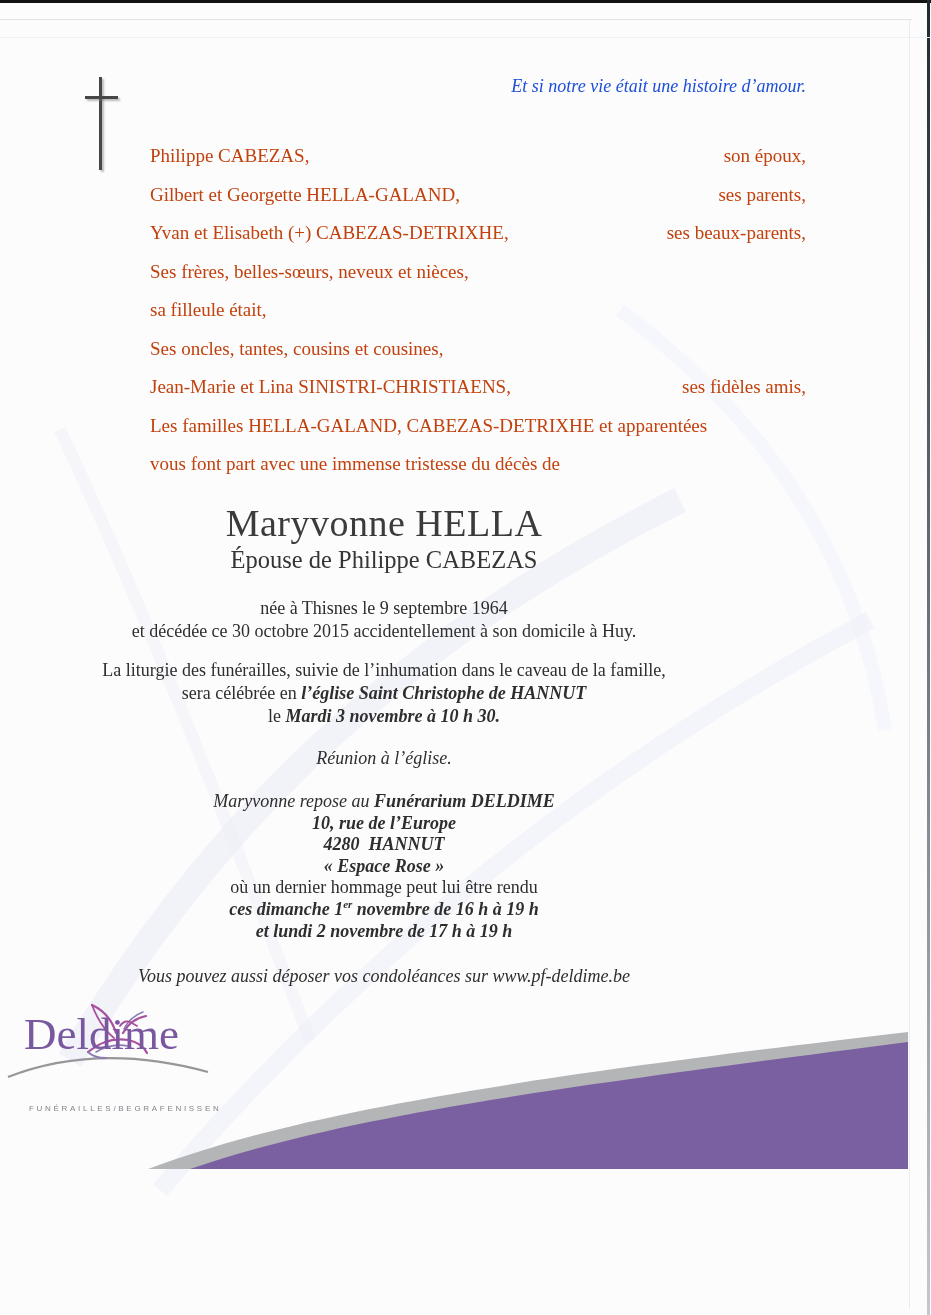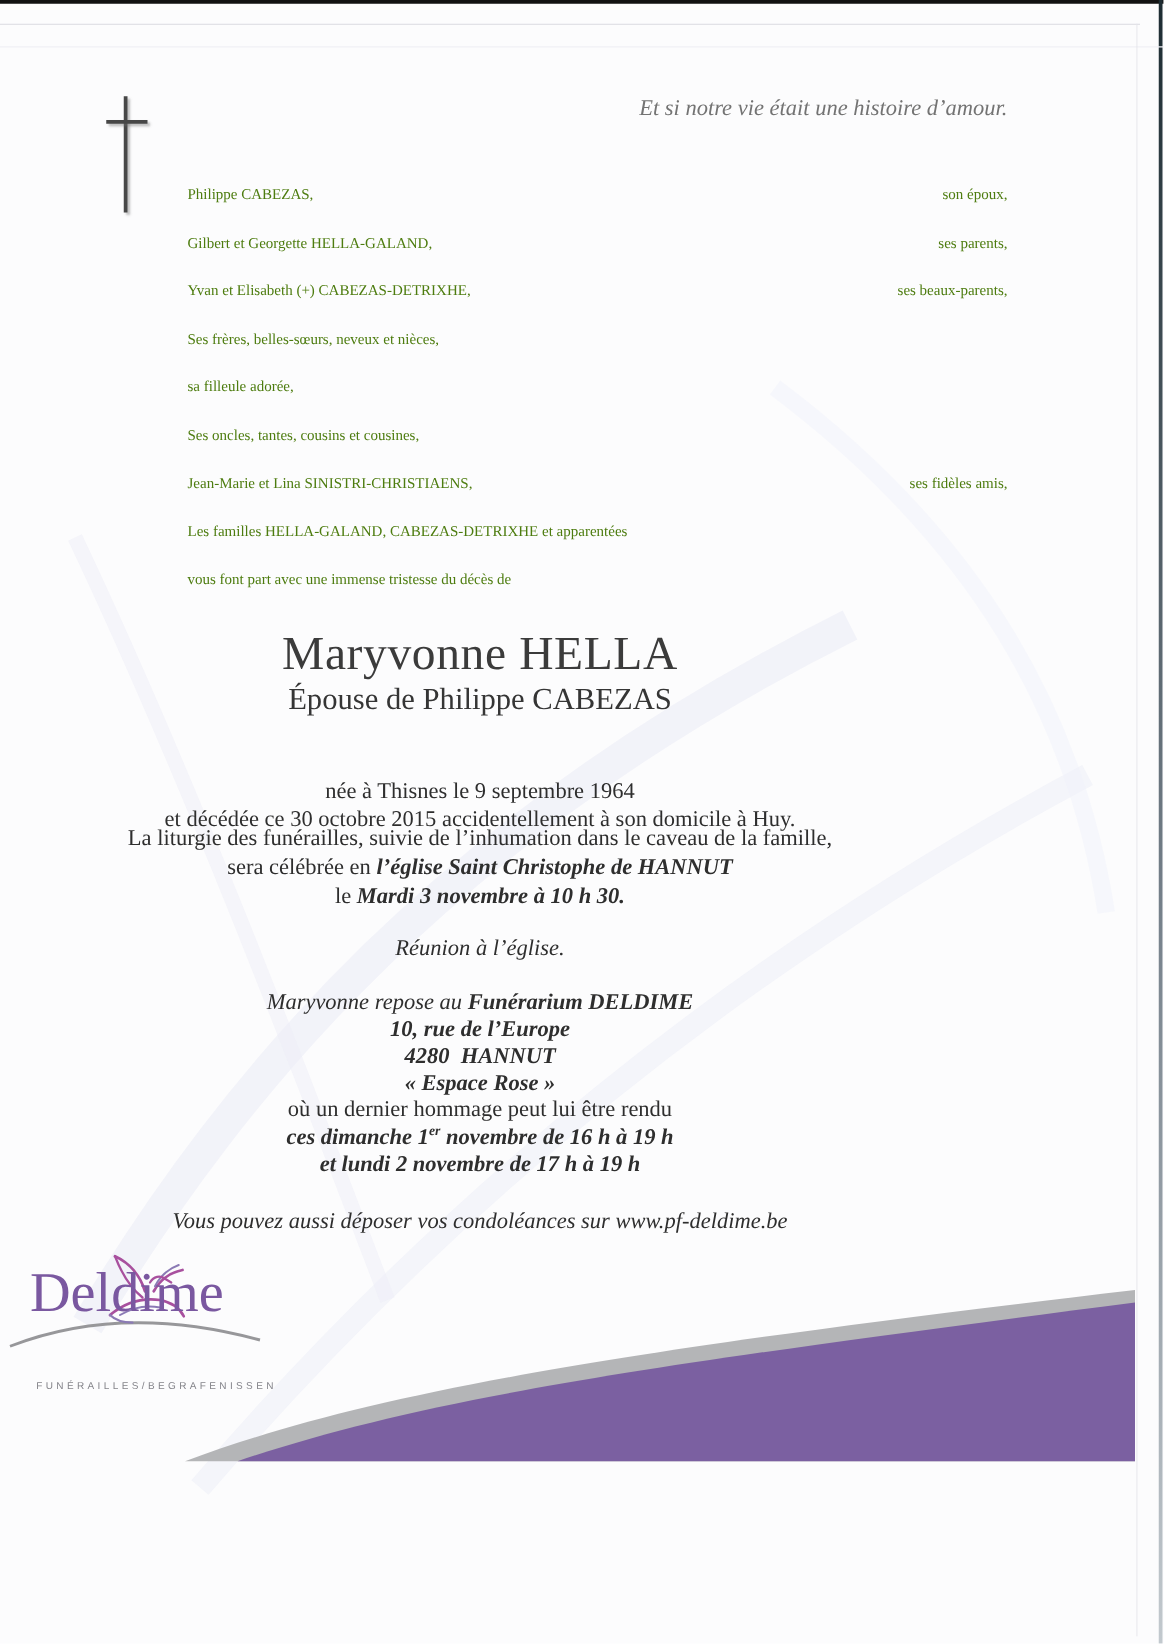--- a/index.html
+++ b/index.html
@@ -17,29 +17,29 @@
 
   svg.decor{position:absolute;left:0;top:0;width:931px;height:1315px;}
 
   
   .cross-v{position:absolute;left:99px;top:77px;width:3px;height:93px;background:#474747;
            box-shadow:2px 2px 2px rgba(110,110,110,.45);}
   .cross-h{position:absolute;left:85px;top:96px;width:33px;height:3px;background:#474747;
            box-shadow:2px 2px 2px rgba(110,110,110,.45);}
 
   .quote{position:absolute;left:0;top:76px;width:806px;text-align:right;
-         font-style:italic;font-size:18px;color:#737373;}
+         font-style:italic;font-size:18px;color:#1d4ed8;}
 
-  .family{position:absolute;left:150px;top:146px;width:656px;font-size:12px;color:#4d7c0f;}
+  .family{position:absolute;left:150px;top:146px;width:656px;font-size:19px;color:#c2410c;}
   .family .row{display:flex;justify-content:space-between;height:38.5px;line-height:19px;}
 
   .center{position:absolute;left:0;width:768px;text-align:center;color:#2e2e2e;}
   .name{top:503px;font-size:38px;line-height:1.1;color:#3b3b3b;letter-spacing:.5px;}
   .spouse{top:546px;font-size:24.5px;color:#353535;}
-  .life{top:597px;font-size:18px;line-height:22.8px;margin-top:24px;}
+  .life{top:597px;font-size:18px;line-height:22.8px;}
   .ceremony{top:659px;font-size:18px;line-height:22.8px;}
   .meeting{top:748px;font-size:18px;font-style:italic;}
   .repose{top:791px;font-size:18px;line-height:21.6px;}
   .condolences{top:966px;font-size:18px;font-style:italic;}
   .bi{font-weight:bold;font-style:italic;}
   .it{font-style:italic;}
   .repose sup{font-size:11px;line-height:0;}
 
   
   .brand{position:absolute;left:24px;top:1012px;font-size:45px;color:#7a58a0;line-height:1;}
@@ -101,21 +101,21 @@
     </div>
     <div class="row">
       <span>Yvan et Elisabeth (+) CABEZAS-DETRIXHE,</span>
       <span>ses beaux-parents,</span>
     </div>
     <div class="row">
       <span>Ses frères, belles-sœurs, neveux et nièces,</span>
       <span></span>
     </div>
     <div class="row">
-      <span>sa filleule adorée,</span>
+      <span>sa filleule était,</span>
     </div>
     <div class="row">
       <span>Ses oncles, tantes, cousins et cousines,</span>
       <span></span>
     </div>
     <div class="row">
       <span>Jean-Marie et Lina SINISTRI-CHRISTIAENS,</span>
       <span>ses fidèles amis,</span>
     </div>
     <div class="row">

